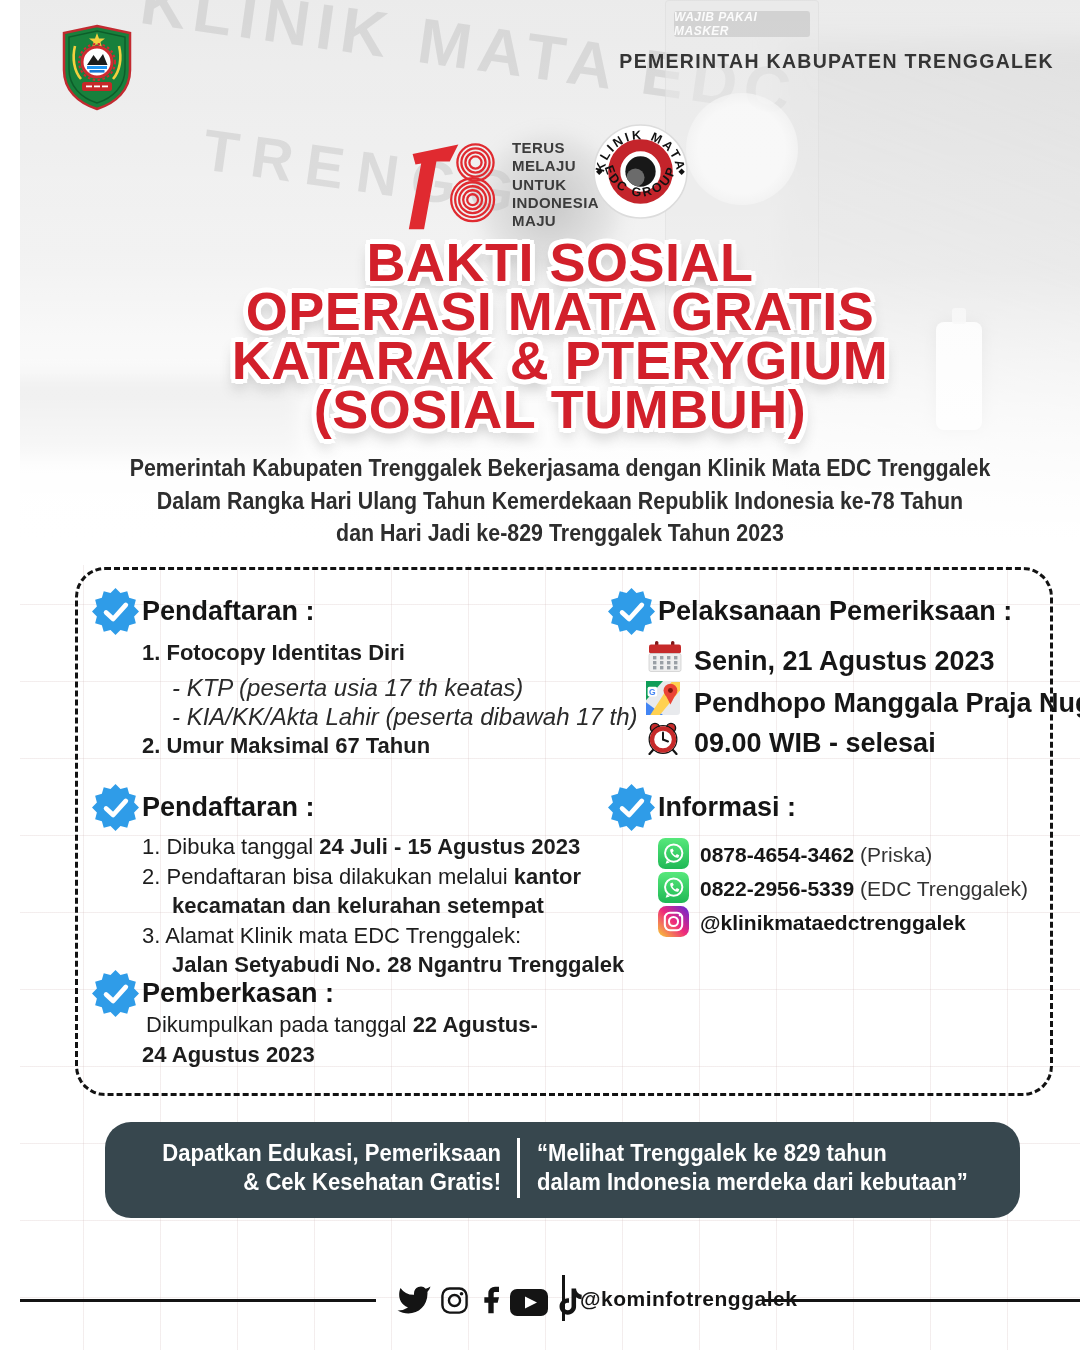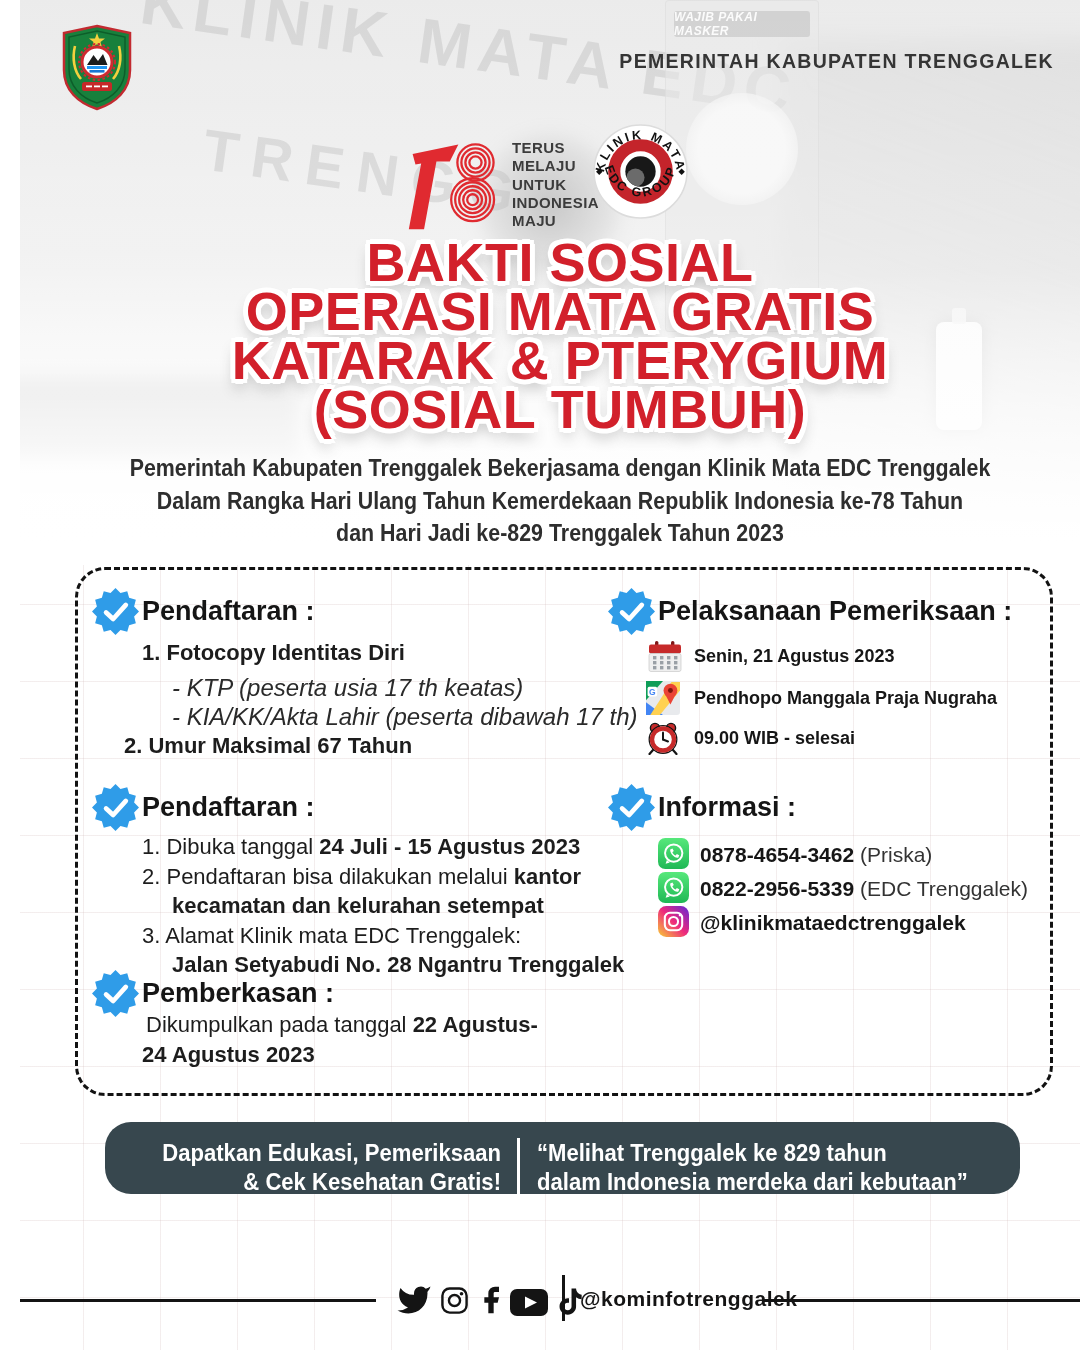--- a/index.html
+++ b/index.html
@@ -40,24 +40,24 @@
       0 9px 14px rgba(60,60,60,.35);}
   .subtitle{position:absolute;left:0;right:0;top:452px;text-align:center;font-size:23px;line-height:1.42;font-weight:bold;color:#2e2e2e;transform:scaleX(.93);}
   
   .dashed{position:absolute;left:55px;top:567px;width:972px;height:523px;border:3.5px dashed #121212;border-radius:30px;}
   .seal{position:absolute;width:47px;height:47px;}
   .h2{position:absolute;font-size:27px;font-weight:bold;color:#151515;line-height:47px;white-space:nowrap;}
   .line{position:absolute;font-size:22px;color:#1d1d1d;white-space:nowrap;}
   .b{font-weight:bold;}
   .it{font-style:italic;font-size:24px;color:#2a2a2a;}
   .rowico{position:absolute;}
-  .rowtxt{position:absolute;font-size:18px;font-weight:bold;color:#161616;white-space:nowrap;}
+  .rowtxt{position:absolute;font-size:27px;font-weight:bold;color:#161616;white-space:nowrap;}
   .note{font-weight:normal;color:#333;}
   
-  .banner{position:absolute;left:85px;top:1122px;width:915px;height:72px;background:#37474e;border-radius:26px;}
+  .banner{position:absolute;left:85px;top:1122px;width:915px;height:96px;background:#37474e;border-radius:26px;}
   .banner .divider{position:absolute;left:412px;top:16px;width:3px;height:60px;background:#fff;}
   .banner .lt{position:absolute;left:18px;top:17px;width:378px;text-align:right;font-size:23px;line-height:29px;font-weight:bold;color:#fff;white-space:pre-line;transform:scaleX(.96);transform-origin:right;}
   .banner .rt{position:absolute;left:432px;top:17px;width:470px;text-align:left;font-size:23px;line-height:29px;font-weight:bold;color:#fff;white-space:pre-line;transform:scaleX(.96);transform-origin:left;}
   
   .fline{position:absolute;top:1299px;height:2.5px;background:#141414;}
   .fl{left:0;width:356px;}
   .fr{left:744px;width:336px;}
   .fico{position:absolute;top:1282px;}
   .fdiv{position:absolute;left:542px;top:1275px;width:3px;height:46px;background:#141414;}
   .handle{position:absolute;left:560px;top:1287px;font-size:21px;font-weight:bold;color:#141414;letter-spacing:.5px;}
@@ -237,21 +237,21 @@
 
   <div class="dashed"></div>
 
   <svg class="seal" style="left:72px;top:588px" viewBox="0 0 100 100">
       <use href="#sealdef"></use>
     </svg>
   <div class="h2" style="left:122px;top:588px">Pendaftaran :</div>
   <div class="line b" style="left:122px;top:640px">1. Fotocopy Identitas Diri</div>
   <div class="line it" style="left:152px;top:674px">- KTP (peserta usia 17 th keatas)</div>
   <div class="line it" style="left:152px;top:703px">- KIA/KK/Akta Lahir (peserta dibawah 17 th)</div>
-  <div class="line b" style="left:104px;top:733px">2. Umur Maksimal 67 Tahun</div>
+  <div class="line b" style="left:122px;top:733px">2. Umur Maksimal 67 Tahun</div>
 
   <svg class="seal" style="left:588px;top:588px" viewBox="0 0 100 100">
       <use href="#sealdef"></use>
     </svg>
   <div class="h2" style="left:638px;top:588px">Pelaksanaan Pemeriksaan :</div>
   <svg class="rowico" style="left:628px;top:641px" width="34" height="33" viewBox="0 0 34 33">
       <use href="#caldef"></use>
     </svg>
   <div class="rowtxt" style="left:674px;top:646px">Senin, 21 Agustus 2023</div>
   <svg class="rowico" style="left:626px;top:681px" width="34" height="34" viewBox="0 0 32 32">

